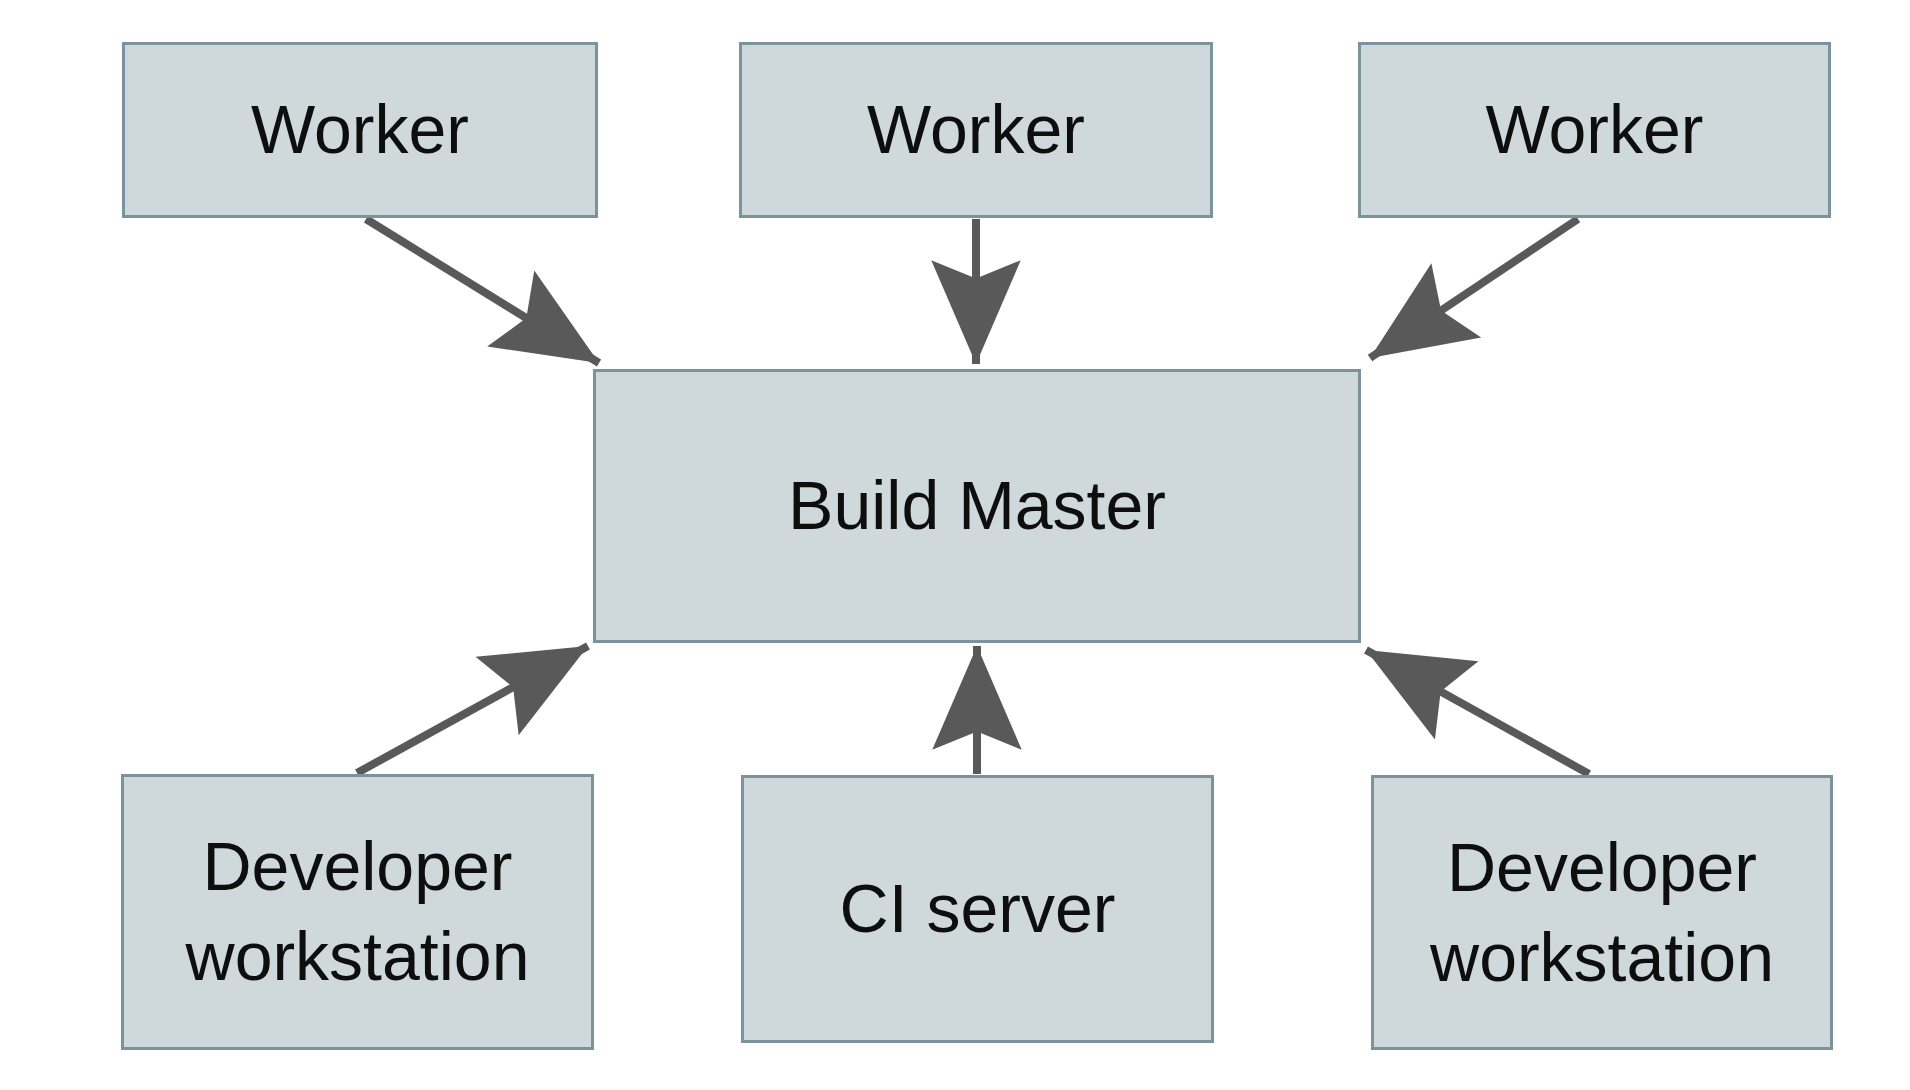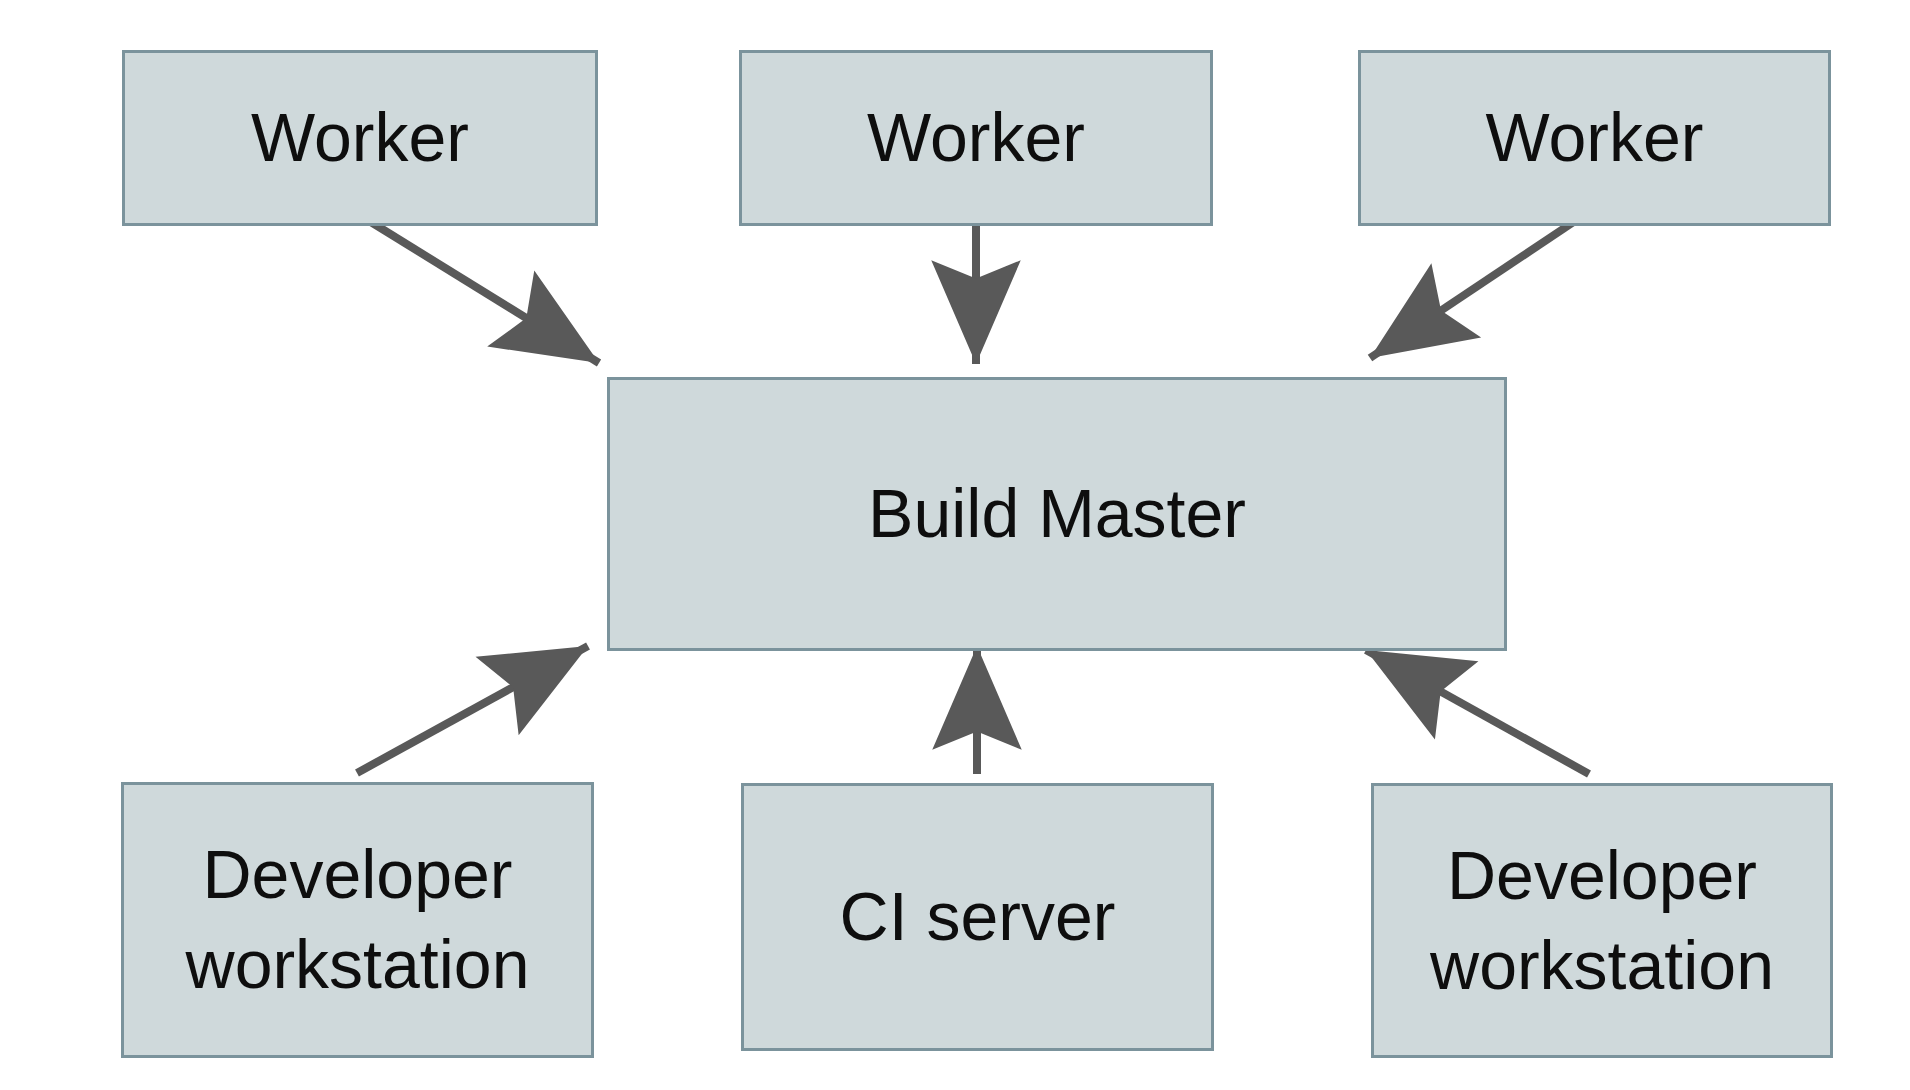--- a/index.html
+++ b/index.html
@@ -34,26 +34,25 @@
     background:var(--node-fill);
     border:3px solid var(--node-border);
     display:flex;
     align-items:center;
     justify-content:center;
     text-align:center;
     color:var(--text);
     font-size:68px;
     line-height:1.32;
     padding:0 28px;
-    margin-top:8px;
   }
   #n-worker-left  {left:122px; top:42px;  width:476px; height:176px;}
   #n-worker-center{left:739px; top:42px;  width:474px; height:176px;}
   #n-worker-right {left:1358px;top:42px;  width:473px; height:176px;}
-  #n-build-master {left:607px; top:369px; width:900px; height:274px;}
+  #n-build-master {left:593px; top:369px; width:768px; height:274px;}
   #n-dev-left     {left:121px; top:774px; width:473px; height:276px;}
   #n-ci-server    {left:741px; top:775px; width:473px; height:268px;}
   #n-dev-right    {left:1371px;top:775px; width:462px; height:275px;}
 </style>
 </head>
 <body>
 
 <div class="canvas">
 
   <svg class="arrows" width="1910" height="1090" viewBox="0 0 1910 1090">

